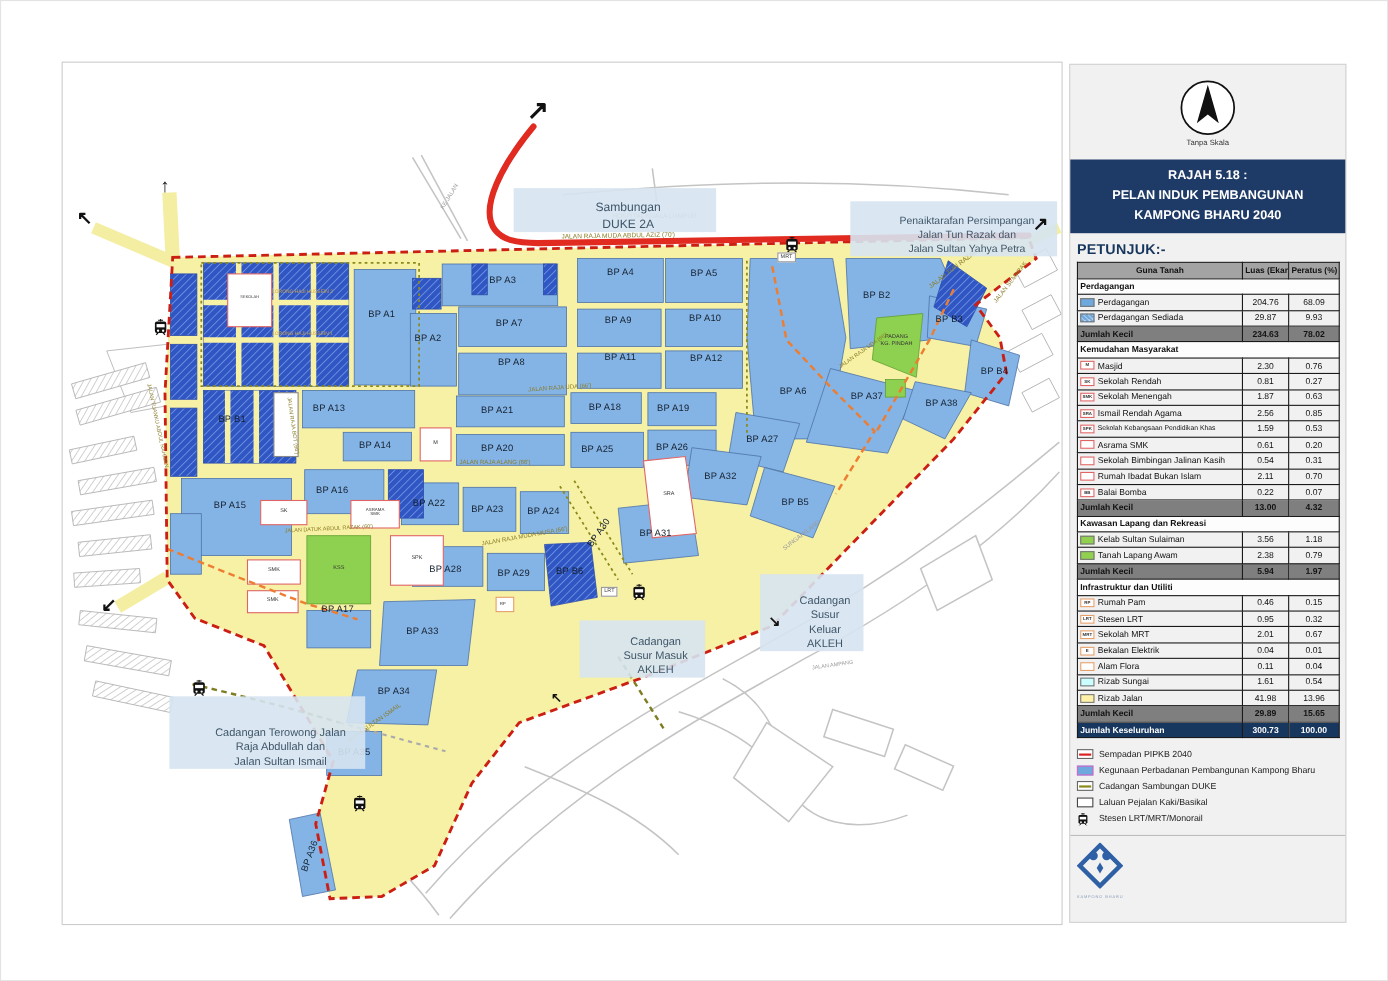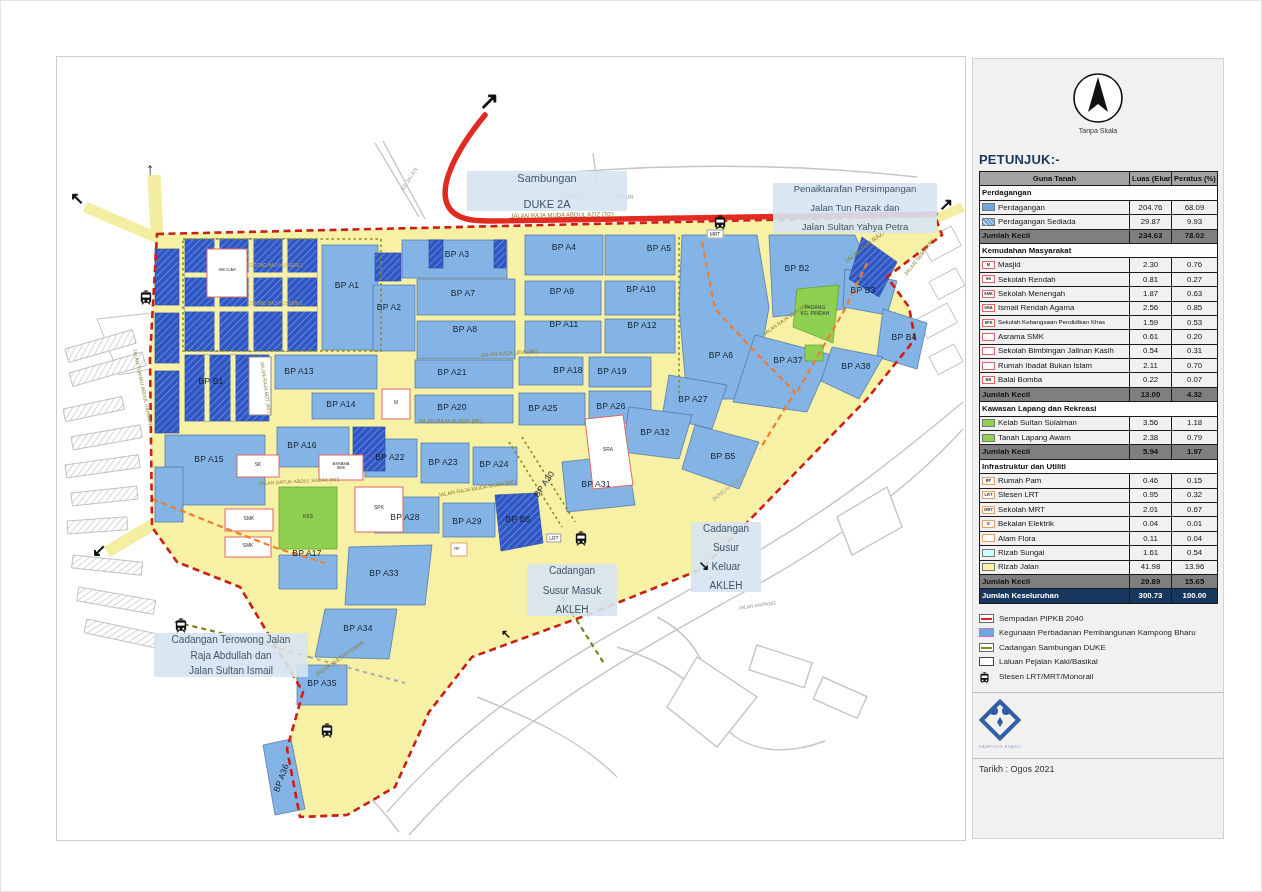--- a/index.html
+++ b/index.html
@@ -6,21 +6,21 @@
   .page{position:relative;width:1262px;height:892px;background:#fff;border:1px solid #e3e3e3;box-sizing:border-box;overflow:hidden;font-family:"Liberation Sans",sans-serif;}
   
   .map{position:absolute;left:55px;top:55px;width:910px;height:785px;background:#fff;border:1px solid #cccccc;box-sizing:border-box;}
   .map svg{position:absolute;left:0;top:0;}
   .overlay{position:absolute;left:0;top:0;width:100%;height:100%;}
   .zlabel{position:absolute;font-size:8.5px;color:#15202e;white-space:nowrap;transform:translate(-50%,-50%);letter-spacing:.2px;}
   .flabel{position:absolute;color:#333;white-space:nowrap;transform:translate(-50%,-50%);text-align:center;line-height:1.1;}
   .rlabel{position:absolute;color:#8a7d2a;white-space:nowrap;transform-origin:center;}
   .rlabel.gray{color:#9a9a9a;}
   .rlabel.tan{color:#c9a14c;}
-  .callout{position:absolute;background:rgba(214,228,241,.9);color:#3f5568;text-align:center;display:flex;flex-direction:column;justify-content:space-between;line-height:1.3;font-size:10.5px;}
+  .callout{position:absolute;background:rgba(214,228,241,.9);color:#3f5568;text-align:center;display:flex;flex-direction:column;justify-content:flex-end;line-height:1.3;font-size:10.5px;padding-left:24px;}
   .arrow{position:absolute;color:#111;font-weight:bold;transform:translate(-50%,-50%);line-height:1;}
   .station{position:absolute;transform:translate(-50%,-50%);}
   .tag{position:absolute;background:#fff;border:1px solid #999;color:#444;font-size:5px;padding:0 2px;transform:translate(-50%,-50%);line-height:7px;}
   
   .panel{position:absolute;left:971px;top:57px;width:252px;height:781px;background:#f1f1f1;border:1px solid #d2d2d2;box-sizing:border-box;}
   .compass{height:86px;display:flex;flex-direction:column;align-items:center;justify-content:center;}
   .compass .note{font-size:7px;color:#333;margin-top:2px;}
   .titlebox{background:#1e3a66;color:#fff;text-align:center;font-weight:bold;font-size:11.5px;line-height:1.55;padding:7px 4px;}
   .legendhead{font-size:13px;font-weight:bold;color:#17365d;margin:7px 6px 4px 6px;letter-spacing:.2px;}
   table.lt{border-collapse:collapse;margin:0 6px;width:238px;table-layout:fixed;}
@@ -218,34 +218,34 @@
       <path fill="none" stroke="#cc1f14" stroke-width="2.6" stroke-dasharray="7,4.5" d="M100,177 878,159 885,178 830,220 852,250 858,282 810,342 645,512 530,558 415,600 372,655 338,730 290,758 243,760 230,692 246,635 210,575 183,530 120,505 95,470 93,300 Z"></path>
 
       <path d="M428,58 C400,92 378,132 393,152 C400,161 412,164 432,164 L878,157" fill="none" stroke="#e12b20" stroke-width="5.5" stroke-linecap="round"></path>
     </svg>
 
     <div class="overlay" id="map-overlay">
         <span class="zlabel" style="left: 290px; top: 228px;">BP A1</span>
         <span class="zlabel" style="left: 332px; top: 250px;">BP A2</span>
         <span class="zlabel" style="left: 400px; top: 197px;">BP A3</span>
         <span class="zlabel" style="left: 507px; top: 190px;">BP A4</span>
-        <span class="zlabel" style="left: 583px; top: 191px; margin-left: 19px;">BP A5</span>
+        <span class="zlabel" style="left: 583px; top: 191px;">BP A5</span>
         <span class="zlabel" style="left: 664px; top: 298px;">BP A6</span>
         <span class="zlabel" style="left: 406px; top: 236px;">BP A7</span>
         <span class="zlabel" style="left: 408px; top: 272px;">BP A8</span>
         <span class="zlabel" style="left: 505px; top: 234px;">BP A9</span>
         <span class="zlabel" style="left: 584px; top: 232px;">BP A10</span>
         <span class="zlabel" style="left: 507px; top: 267px;">BP A11</span>
         <span class="zlabel" style="left: 585px; top: 268px;">BP A12</span>
         <span class="zlabel" style="left: 242px; top: 314px;">BP A13</span>
         <span class="zlabel" style="left: 284px; top: 347px;">BP A14</span>
         <span class="zlabel" style="left: 152px; top: 402px;">BP A15</span>
         <span class="zlabel" style="left: 245px; top: 388px;">BP A16</span>
         <span class="zlabel" style="left: 250px; top: 496px;">BP A17</span>
-        <span class="zlabel" style="left: 511px; top: 313px;">BP A18</span>
+        <span class="zlabel" style="left: 493px; top: 313px;">BP A18</span>
         <span class="zlabel" style="left: 555px; top: 314px;">BP A19</span>
         <span class="zlabel" style="left: 395px; top: 350px;">BP A20</span>
         <span class="zlabel" style="left: 395px; top: 315px;">BP A21</span>
         <span class="zlabel" style="left: 333px; top: 400px;">BP A22</span>
         <span class="zlabel" style="left: 386px; top: 405px;">BP A23</span>
         <span class="zlabel" style="left: 437px; top: 407px;">BP A24</span>
         <span class="zlabel" style="left: 486px; top: 351px;">BP A25</span>
         <span class="zlabel" style="left: 554px; top: 349px;">BP A26</span>
         <span class="zlabel" style="left: 636px; top: 342px;">BP A27</span>
         <span class="zlabel" style="left: 348px; top: 460px;">BP A28</span>
@@ -330,21 +330,21 @@
           <div>Cadangan</div>
           <div>Susur</div>
           <div>Keluar</div>
           <div>AKLEH</div>
         </div>
         <div class="callout" style="left: 470px; top: 507px; width: 90px; height: 52px; font-size: 10px;">
           <div>Cadangan</div>
           <div>Susur Masuk</div>
           <div>AKLEH</div>
         </div>
-        <div class="callout" style="left: 97px; top: 576px; width: 154px; height: 44px; font-size: 10px;">
+        <div class="callout" style="left: 97px; top: 576px; width: 154px; height: 66px; font-size: 10px;">
           <div>Cadangan Terowong Jalan</div>
           <div>Raja Abdullah dan</div>
           <div>Jalan Sultan Ismail</div>
         </div>
         <span class="station" style="left: 82px; top: 233px;">
           <svg width="14" height="16.099999999999998" viewBox="0 0 12 14">
             <path d="M4,1 L8,1 M6,0 L6,2" stroke="#111" stroke-width="0.8" fill="none"></path>
             <rect x="1.5" y="2" width="9" height="9" rx="1.5" fill="#111"></rect>
             <rect x="2.8" y="4" width="6.4" height="2.6" fill="#fff"></rect>
             <circle cx="4" cy="9.3" r="0.9" fill="#fff"></circle>
@@ -407,20 +407,25 @@
   <div class="panel">
 
     <div class="compass">
       <svg width="54" height="54" viewBox="-27 -27 54 54">
         <circle cx="0" cy="0" r="24" fill="#ffffff" stroke="#111" stroke-width="1.6"></circle>
         <path d="M0,-21 L10,14 L0,6 L-10,14 Z" fill="#111"></path>
       </svg>
       <div class="note">Tanpa Skala</div>
     </div>
 
+    <div class="titlebox">
+      <div>RAJAH 5.18 :</div>
+      <div>PELAN INDUK PEMBANGUNAN</div>
+      <div>KAMPONG BHARU 2040</div>
+    </div>
 
     <div class="legendhead">PETUNJUK:-</div>
 
     <table class="lt">
       <colgroup>
           <col style="width:150px">
           <col style="width:42px">
           <col style="width:46px">
         </colgroup>
       <tbody id="lt-body">
@@ -708,15 +713,14 @@
           <g fill="#2f5fa5">
             <circle cx="-6" cy="-9" r="4"></circle>
               <circle cx="6" cy="-9" r="4"></circle>
             <path d="M-3,2 L0,-3 L3,2 L0,7 Z"></path>
           </g>
         </svg>
         <div class="logosub">KAMPONG BHARU</div>
       </div>
     </div>
 
-    <div class="tarikh">Tarikh : Ogos 2021</div>
   </div>
 </div>
 
 </body></html>

